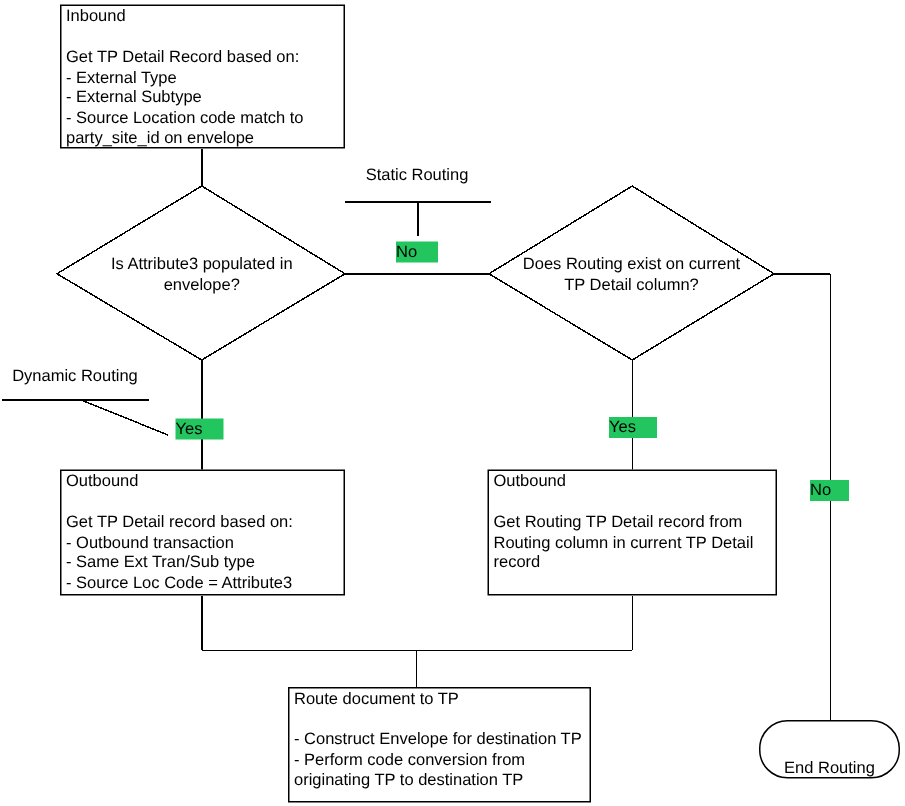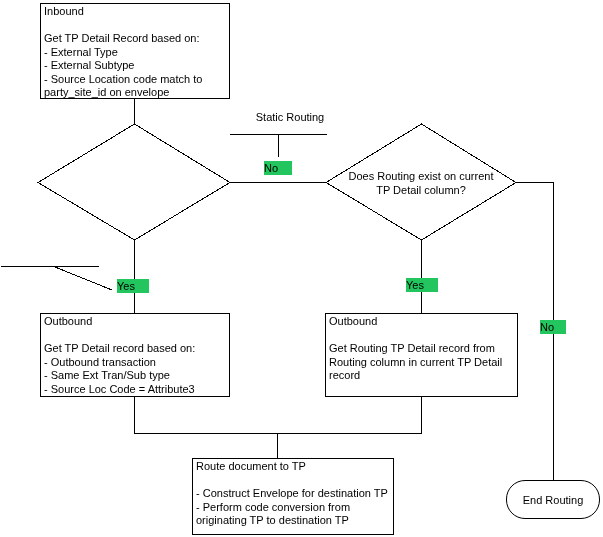--- a/index.html
+++ b/index.html
@@ -118,30 +118,33 @@
 Get Routing TP Detail record from
 Routing column in current TP Detail
 record</div>
 
   <div class="box" style="left:192px; top:458px; width:202px; height:77px;">Route document to TP
 
 - Construct Envelope for destination TP
 - Perform code conversion from
 originating TP to destination TP</div>
 
+  <div class="diamond-label" style="left:39px; top:152px; width:191px; height:61px;">Is Attribute3 populated in
+envelope?</div>
 
   <div class="diamond-label" style="left:326px; top:152px; width:190px; height:61px;">Does Routing exist on current
 TP Detail column?</div>
 
-  <div class="terminator" style="left:506px; top:480px; width:94px; height:39px;">
+  <div class="terminator" style="left:506px; top:480px; width:94px; height:39px;align-items:flex-end;">
     <span>End Routing</span>
   </div>
 
-  <div class="callout-label" style="left:240px; top:110px; width:100px;">Static Routing</div>
+  <div class="callout-label" style="left:228px; top:110px; width:100px;">Static Routing</div>
 
+  <div class="callout-label" style="left:0px; top:244px; width:100px;">Dynamic Routing</div>
 
   <div class="edge-label" style="left:264px; top:161px; width:28px;">No</div>
 
   <div class="edge-label" style="left:117px; top:279px; width:32px;">Yes</div>
 
   <div class="edge-label" style="left:406px; top:278px; width:32px;">Yes</div>
 
   <div class="edge-label" style="left:540px; top:320px; width:26px;">No</div>
 
 </div>

